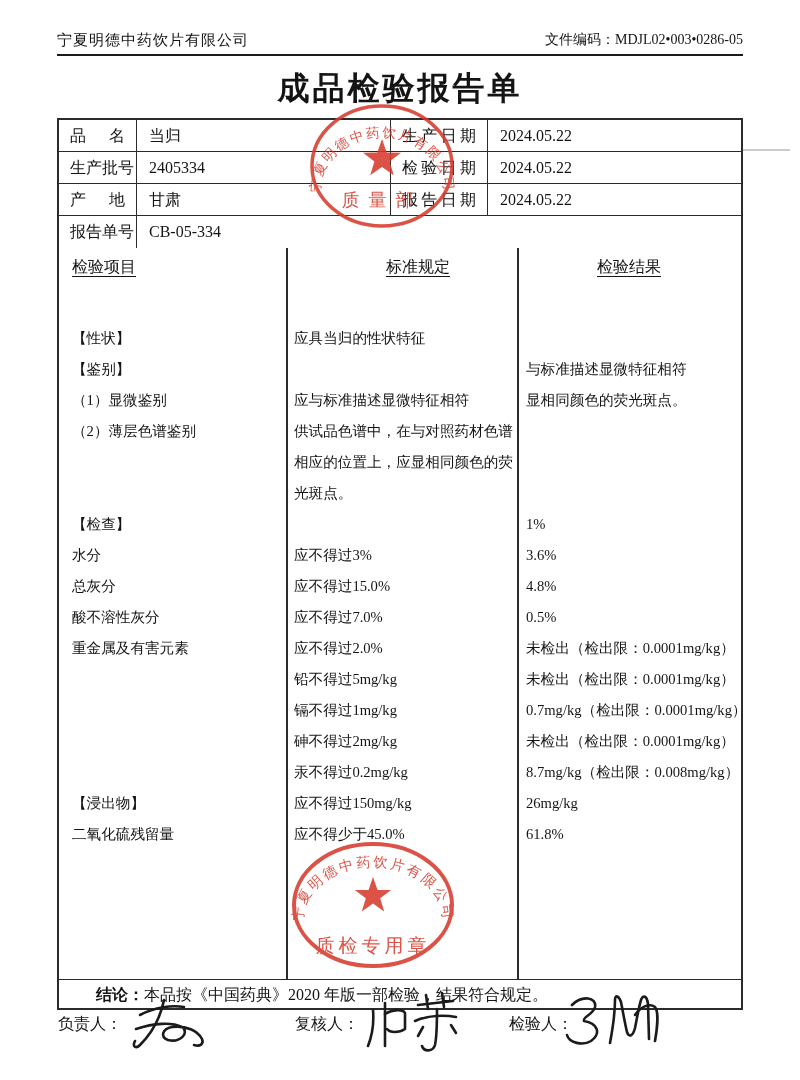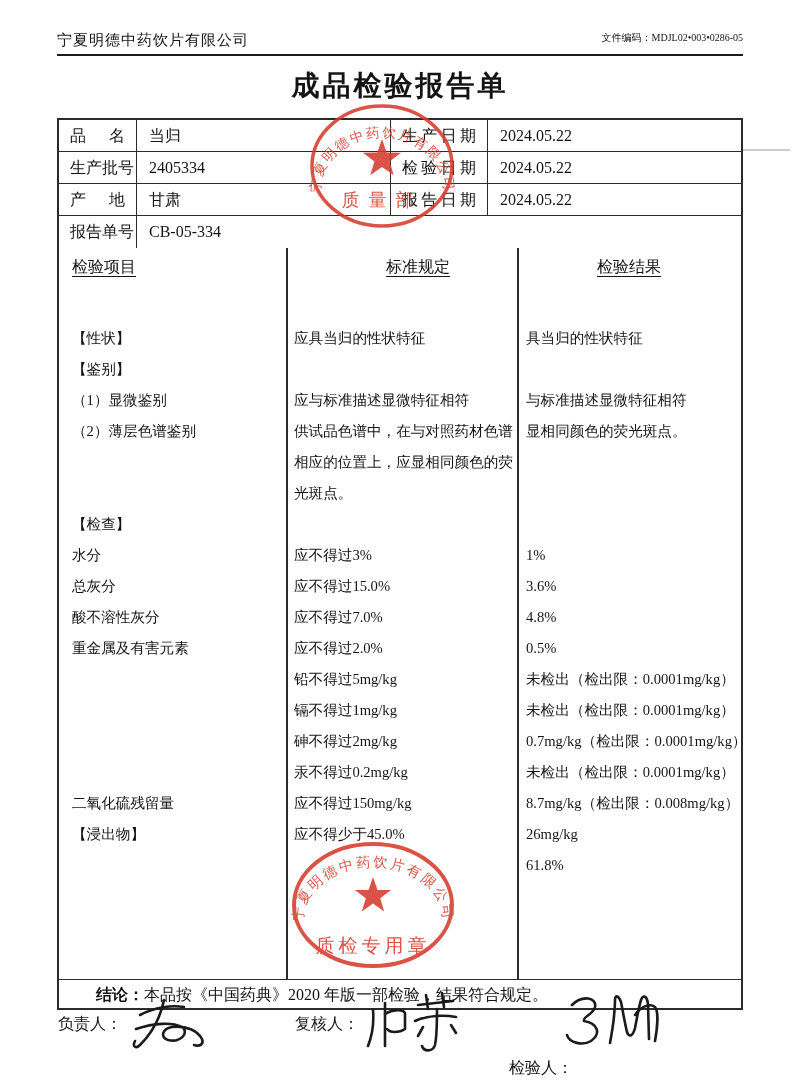--- a/index.html
+++ b/index.html
@@ -3,23 +3,23 @@
 <meta charset="utf-8">
 <style>
   html,body{margin:0;padding:0;}
   body{
     width:800px;height:1080px;position:relative;background:#ffffff;
     font-family:"Liberation Serif","DejaVu Serif",serif;color:#141414;
     overflow:hidden;
   }
   .abs{position:absolute;}
   #company{left:57px;top:31px;font-size:15px;letter-spacing:1px;}
-  #doccode{right:57px;top:31px;font-size:10px;}
+  #doccode{right:57px;top:31px;font-size:14px;}
   #headrule{left:57px;top:54px;width:686px;height:2px;background:#1c1c1c;}
-  #title{left:0;top:67px;width:800px;text-align:center;font-size:28px;font-weight:bold;letter-spacing:3px;}
+  #title{left:0;top:67px;width:800px;text-align:center;font-size:32px;font-weight:bold;letter-spacing:3px;}
 
   
   #artifact{left:742px;top:149px;width:48px;height:2px;background:#cccccc;}
 
   #doc-table{
     left:57px;top:118px;width:686px;height:892px;
     border:2px solid #2b2b2b;box-sizing:border-box;background:transparent;
   }
   .info-grid{
     display:grid;
@@ -43,21 +43,21 @@
   .mcol{position:absolute;top:75px;font-size:14.6px;}
   #col-item{left:0;width:227px;padding-left:13px;box-sizing:border-box;}
   #col-std{left:227px;width:231px;padding-left:8px;box-sizing:border-box;}
   #col-res{left:458px;width:224px;padding-left:9px;box-sizing:border-box;}
   .mrow{height:31px;line-height:31px;white-space:nowrap;}
 
   .conclusion{height:30px;line-height:29px;font-size:16px;padding-left:9px;white-space:nowrap;}
   .conclusion b{font-weight:bold;margin-left:28px;}
 
   .signer{top:1014px;font-size:16px;}
-  #signer-0{left:58px;} #signer-1{left:295px;} #signer-2{left:509px;margin-top:44px;}
+  #signer-0{left:58px;} #signer-1{left:295px;} #signer-2{left:509px;}
 
   .stamp{position:absolute;opacity:0.87;pointer-events:none;}
   .sig{position:absolute;pointer-events:none;}
   svg text{font-family:"Liberation Serif","DejaVu Serif",serif;}
 </style>
 </head>
 <body>
 
 <div class="abs" id="company">宁夏明德中药饮片有限公司</div>
 <div class="abs" id="doccode"><span>文件编码：</span><span>MDJL02•003•0286-05</span></div>
@@ -98,22 +98,22 @@
         <div class="mrow"></div>
         <div class="mrow">【检查】</div>
         <div class="mrow">水分</div>
         <div class="mrow">总灰分</div>
         <div class="mrow">酸不溶性灰分</div>
         <div class="mrow">重金属及有害元素</div>
         <div class="mrow"></div>
         <div class="mrow"></div>
         <div class="mrow"></div>
         <div class="mrow"></div>
+        <div class="mrow">【浸出物】</div>
         <div class="mrow">二氧化硫残留量</div>
-        <div class="mrow">【浸出物】</div>
       </div>
     <div class="mcol" id="col-std">
         <div class="mrow">应具当归的性状特征</div>
         <div class="mrow"></div>
         <div class="mrow">应与标准描述显微特征相符</div>
         <div class="mrow">供试品色谱中，在与对照药材色谱</div>
         <div class="mrow">相应的位置上，应显相同颜色的荧</div>
         <div class="mrow">光斑点。</div>
         <div class="mrow"></div>
         <div class="mrow">应不得过3%</div>
@@ -121,21 +121,20 @@
         <div class="mrow">应不得过7.0%</div>
         <div class="mrow">应不得过2.0%</div>
         <div class="mrow">铅不得过5mg/kg</div>
         <div class="mrow">镉不得过1mg/kg</div>
         <div class="mrow">砷不得过2mg/kg</div>
         <div class="mrow">汞不得过0.2mg/kg</div>
         <div class="mrow">应不得过150mg/kg</div>
         <div class="mrow">应不得少于45.0%</div>
       </div>
     <div class="mcol" id="col-res">
-        <div class="mrow">具当归的性状特征</div>
         <div class="mrow"></div>
         <div class="mrow">与标准描述显微特征相符</div>
         <div class="mrow">显相同颜色的荧光斑点。</div>
         <div class="mrow"></div>
         <div class="mrow"></div>
         <div class="mrow"></div>
         <div class="mrow">1%</div>
         <div class="mrow">3.6%</div>
         <div class="mrow">4.8%</div>
         <div class="mrow">0.5%</div>

